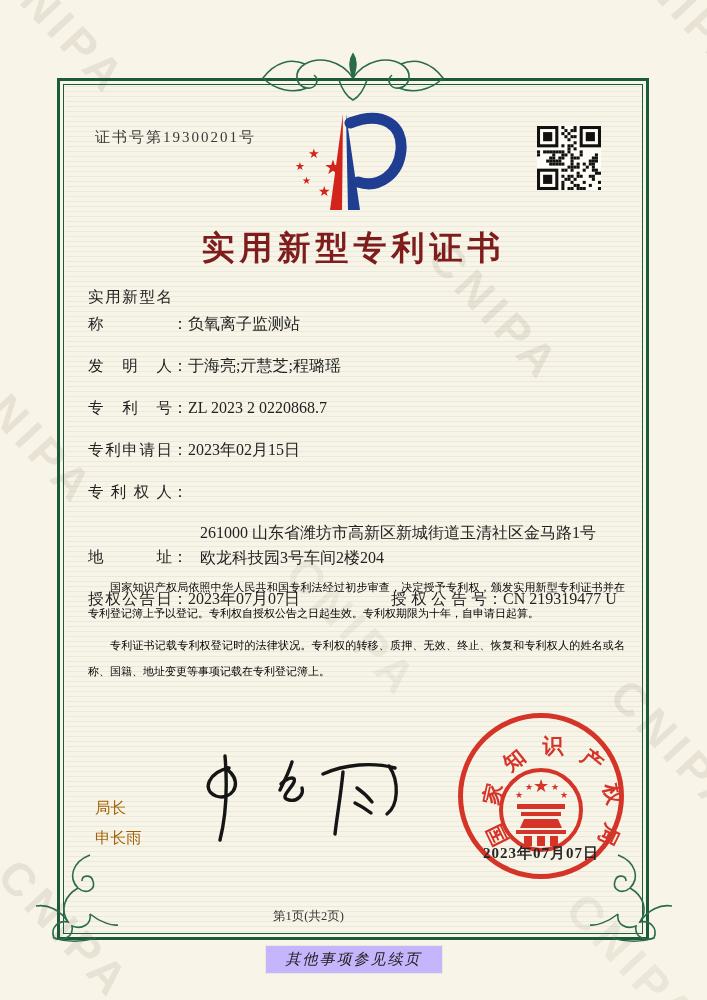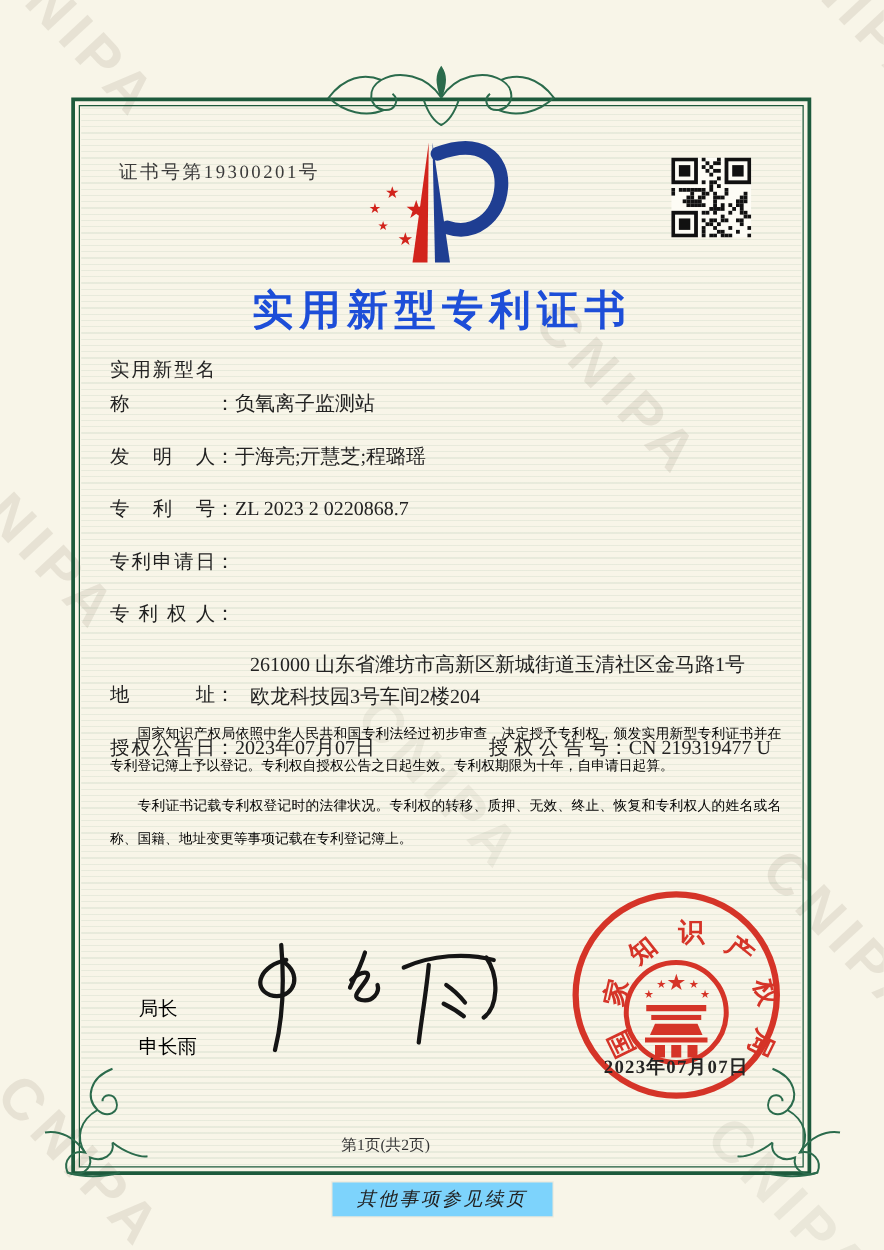--- a/index.html
+++ b/index.html
@@ -47,44 +47,44 @@
   
   .cert-no {
     position:absolute; left:95px; top:128px; z-index:2;
     font-size:15px; letter-spacing:2px; color:#3a3a3a;
   }
   .logo { position:absolute; left:286px; top:110px; z-index:2; }
   .qr   { position:absolute; left:537px; top:126px; z-index:2; }
   .title {
     position:absolute; left:0; top:226px; width:707px; z-index:2;
     text-align:center; font-size:33px; font-weight:bold;
-    letter-spacing:5px; color:#1d4ed8;
+    letter-spacing:5px; color:#7f1d1d;
   }
   
   .fields { position:absolute; left:88px; top:283px; width:540px; z-index:2; }
   .frow { display:flex; align-items:flex-end; margin-bottom:15px;
           font-size:16px; line-height:27px; color:#222; }
   .flabel { display:inline-block; width:84px; text-align:justify;
             text-align-last:justify; font-size:15.5px; flex:none; }
   .fsep { flex:none; width:16px; }
   .fvalue { white-space:nowrap; }
   .frow.addr .fvalue { white-space:normal; max-width:400px; line-height:25px;margin-left:12px; }
   .frow.grant { margin-top:2px; }
   .grant-val { width:168px; flex:none; }
   .flabel2 { display:inline-block; width:96px; text-align:justify;
              text-align-last:justify; font-size:15.5px; flex:none; margin-left:35px; }
   
   .paras { position:absolute; left:88px; top:574px; width:537px; z-index:2;
            font-size:11px; line-height:26px; text-align:justify;
            color:#000000; }
   .paras p { text-indent:2em; margin-bottom:6px; }
   
-  .signer { position:absolute; left:111px; top:793px; z-index:2;
+  .signer { position:absolute; left:95px; top:793px; z-index:2;
             font-family:"Liberation Sans","DejaVu Sans",sans-serif;
-            font-size:15.5px; color:#000000; line-height:30px; }
+            font-size:15.5px; color:#a16207; line-height:30px; }
   .sig-svg { position:absolute; left:185px; top:750px; z-index:2; }
   
   .seal {
     position:absolute; left:458px; top:713px; width:166px; height:166px;
     z-index:3; border:5px solid #d42a1e; border-radius:50%;
     opacity:0.95;
   }
   .seal-char {
     position:absolute; width:24px; height:24px; text-align:center;
     font-size:21px; font-weight:bold; color:#d42a1e;
@@ -93,21 +93,21 @@
   .seal-emblem { position:absolute; left:50%; top:46px; transform:translateX(-50%); }
   .seal-date {
     position:absolute; left:0; right:0; top:126px; text-align:center;
     font-size:15px; font-weight:600; color:#1a1a1a; z-index:4;
     letter-spacing:1px;
   }
   
   .page-ind { position:absolute; left:0; top:908px; width:617px; z-index:2;
               text-align:center; font-size:12.5px; color:#333; }
   .note-box { position:absolute; left:50%; top:946px; transform:translateX(-50%);
-              z-index:2; background:#7dd3fc; padding:4px 20px;
+              z-index:2; background:#c4b5fd; padding:4px 20px;
               font-size:15px; font-style:italic; letter-spacing:2px; color:#222;
               box-shadow:0 0 0 1px rgba(0,0,0,0.05); }
 </style>
 </head>
 <body>
 
 <div class="wm w1">CNIPA</div>
 <div class="wm w2">CNIPA</div>
 <div class="wm w3">CNIPA</div>
 <div class="wm w4">CNIPA</div>
@@ -294,20 +294,21 @@
     <span class="fvalue">于海亮;亓慧芝;程璐瑶</span>
   </div>
   <div class="frow">
     <span class="flabel">专利号</span>
     <span class="fsep">：</span>
     <span class="fvalue">ZL 2023 2 0220868.7</span>
   </div>
   <div class="frow">
     <span class="flabel">专利申请日</span>
     <span class="fsep">：</span>
+    <span class="fvalue">2023年02月15日</span>
   </div>
   <div class="frow">
     <span class="flabel">专利权人</span>
     <span class="fsep">：</span>
   </div>
   <div class="frow addr">
     <span class="flabel">地址</span>
     <span class="fsep">：</span>
     <span class="fvalue">261000 山东省潍坊市高新区新城街道玉清社区金马路1号欧龙科技园3号车间2楼204</span>
   </div>

